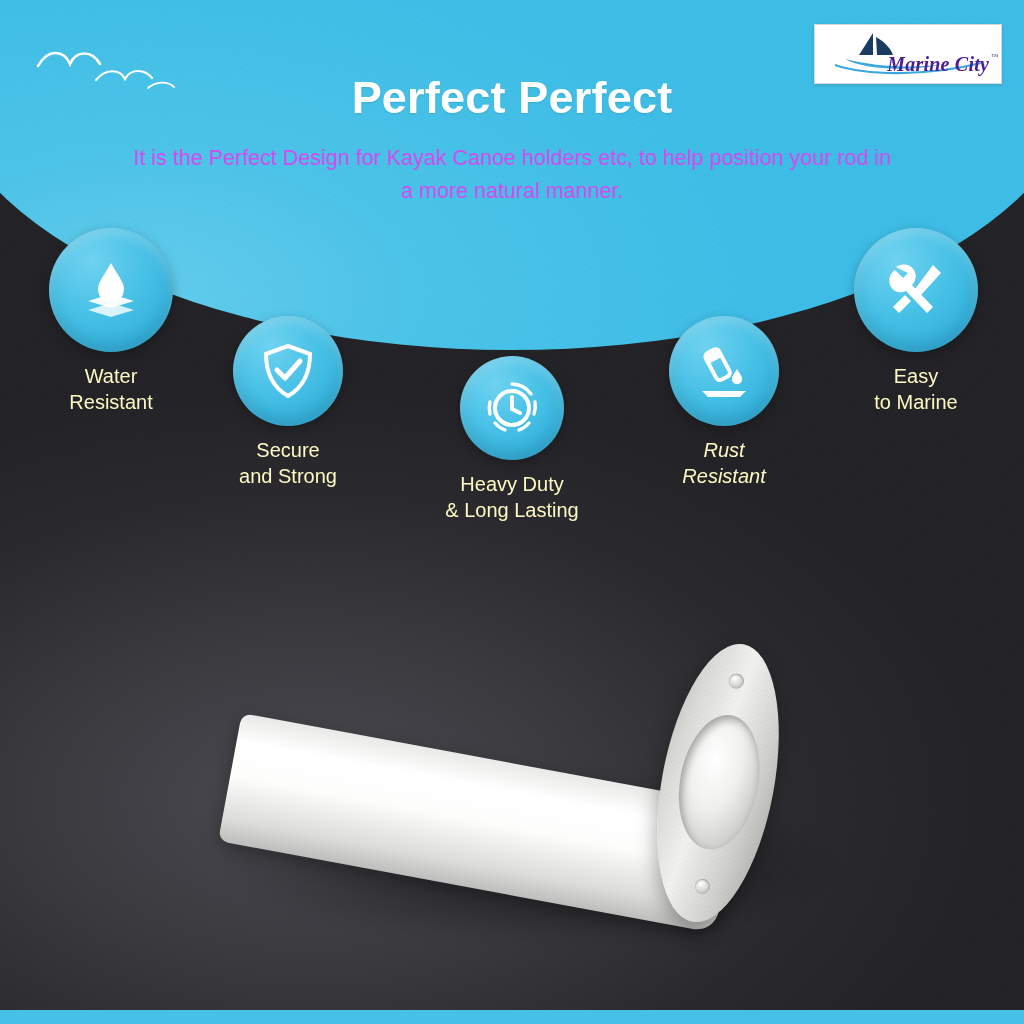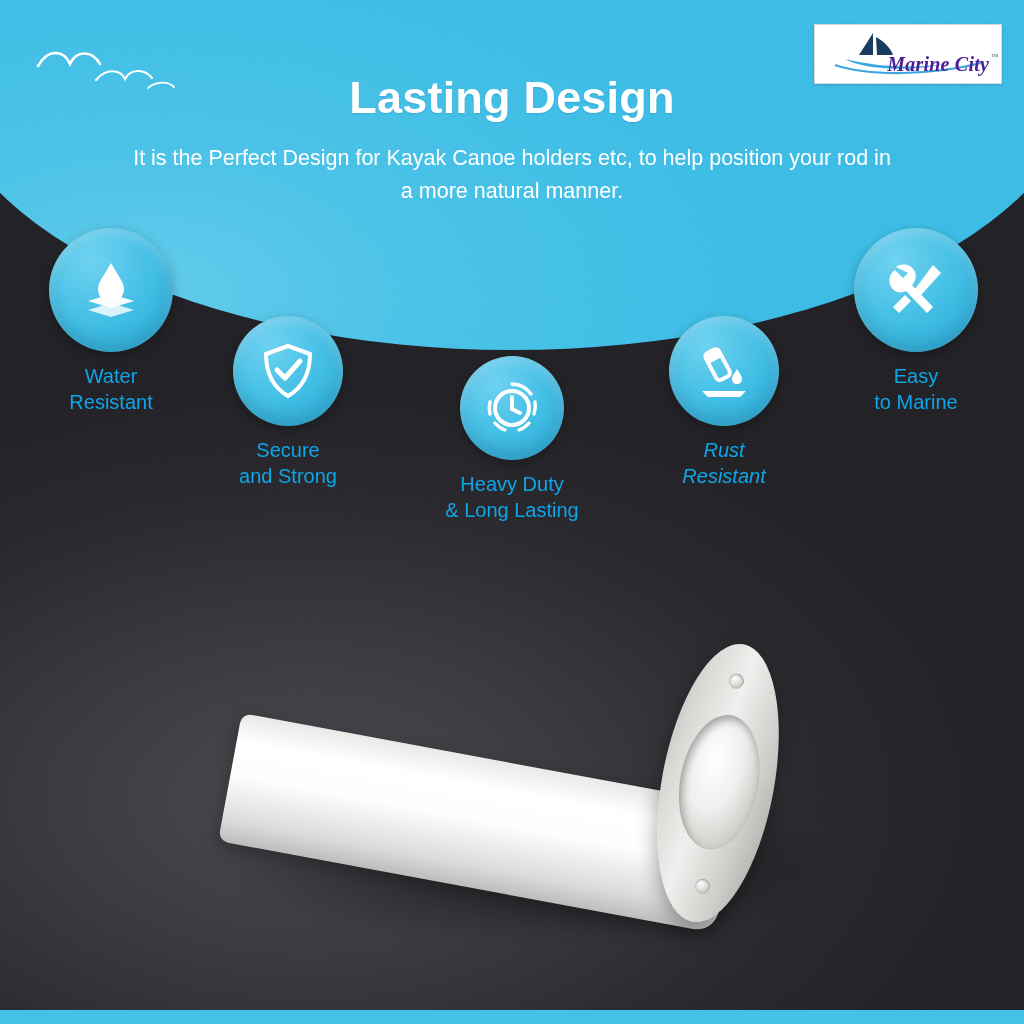--- a/index.html
+++ b/index.html
@@ -115,21 +115,21 @@
     font-weight: bold;
     letter-spacing: .2px;
     text-shadow: 0 1px 2px rgba(0,0,0,.10);
   }
   .subhead {
     position: absolute;
     left: 130px;
     right: 130px;
     top: 142px;
     text-align: center;
-    color: #ffffff;
+    color: #d946ef;
     font-size: 21.5px;
     line-height: 33px;
     font-weight: 400;
   }
 
   
   .feature {
     position: absolute;
     text-align: center;
   }
@@ -142,21 +142,21 @@
       inset 0 -7px 16px rgba(0,0,0,.13),
       inset 0 6px 12px rgba(255,255,255,.26),
       0 4px 12px rgba(0,0,0,.26);
     display: flex;
     align-items: center;
     justify-content: center;
     margin: 0 auto;
   }
   .feat-label {
     margin-top: 11px;
-    color: #0ea5e9;
+    color: #fef9c3;
     font-size: 20px;
     line-height: 26px;
     font-weight: 400;
     white-space: pre-line;
   }
 
   
   .product {
     position: absolute;
     left: 190px;
@@ -260,21 +260,21 @@
     <svg width="186" height="58" viewBox="0 0 186 58">
       <path d="M58 8 L58 30 L44 30 Z" fill="#1b3c62"></path>
       <path d="M61 12 C70 17, 76 24, 78 30 L62 30 Z" fill="#1b3c62"></path>
       <path d="M30 34 C52 46, 104 48, 150 34 C120 44, 70 44, 30 34 Z" fill="#3aa7dd"></path>
       <path d="M20 40 C56 52, 118 50, 166 38" fill="none" stroke="#3aa7dd" stroke-width="2.2"></path>
     </svg>
     <div class="logo-text">Marine City</div>
     <div class="logo-tm">™</div>
   </div>
 
-  <div class="headline">Lasting Design</div>
+  <div class="headline">Perfect Perfect</div>
   <div class="subhead">It is the Perfect Design for Kayak Canoe holders etc, to help position your rod in a more natural manner.</div>
 
   <div class="feature" style="left:33px; top:228px; width:156px;">
     <div class="bubble" style="width:124px;height:124px;">
       <svg width="66" height="66" viewBox="0 0 66 66">
         <path d="M33 6 C40 19, 46 25, 46 32 C46 40, 40 45, 33 45 C26 45, 20 40, 20 32 C20 25, 26 19, 33 6 Z" fill="#ffffff"></path>
         <path d="M10 44 L33 37 L56 44 L33 51 Z" fill="#ffffff" opacity=".95"></path>
         <path d="M10 53 L33 46 L56 53 L33 60 Z" fill="#ffffff" opacity=".8"></path>
       </svg>
     </div>

